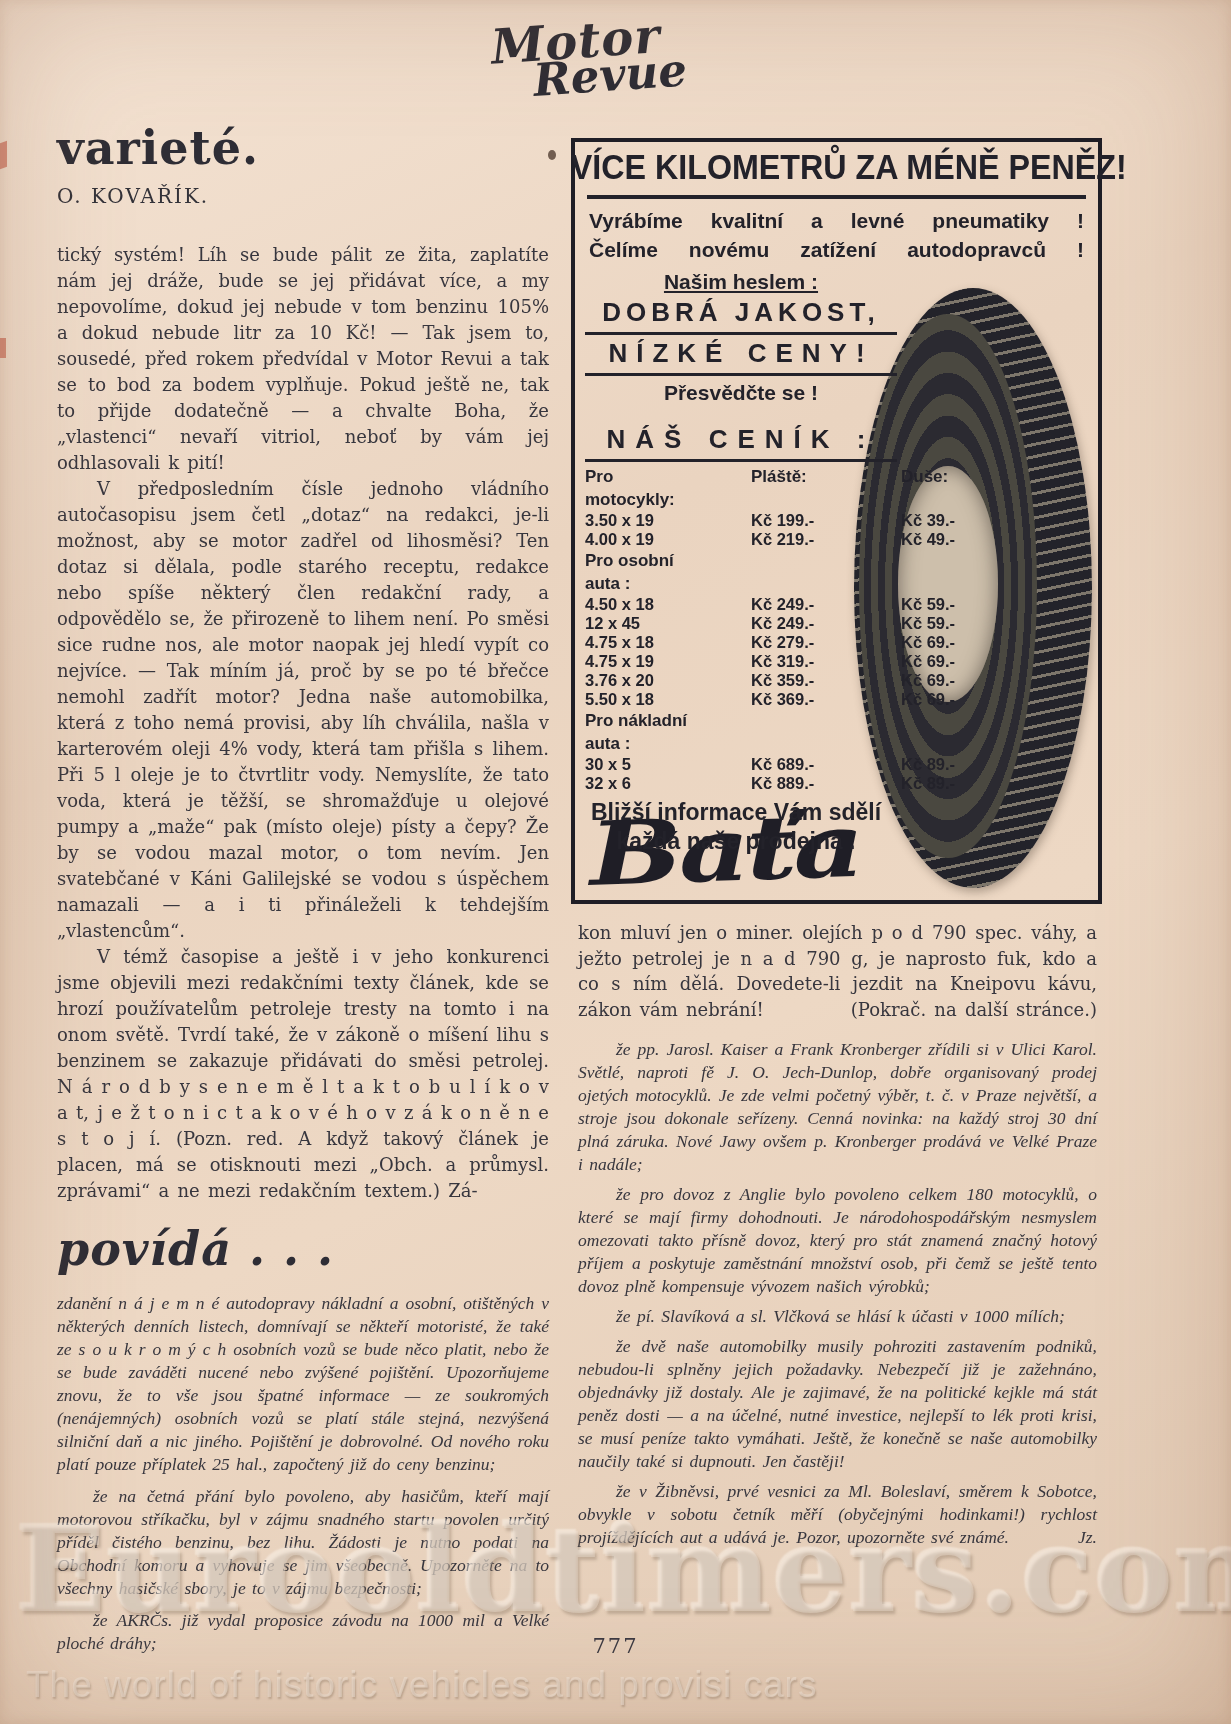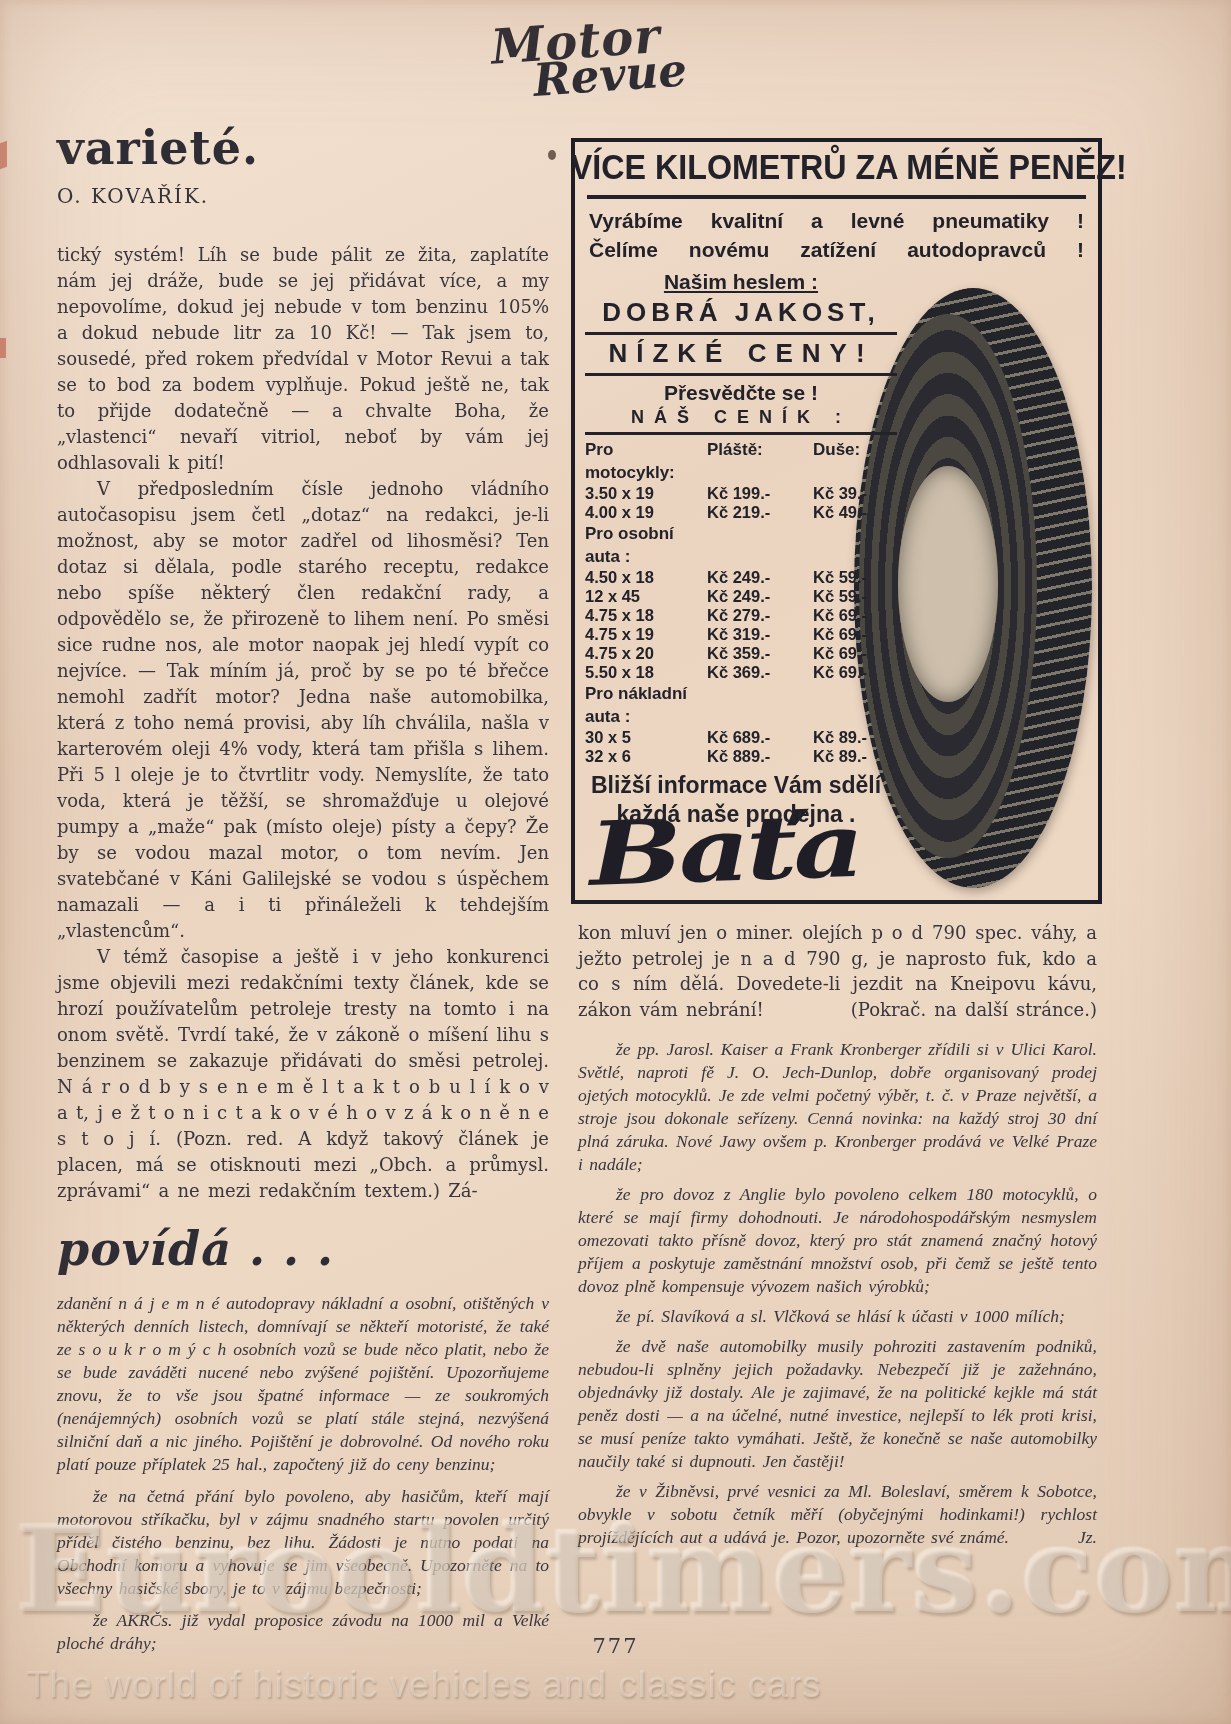--- a/index.html
+++ b/index.html
@@ -29,23 +29,23 @@
   .ad-headline{font-size:31px;font-weight:bold;text-align:center;margin:8px 6px 0;transform:scale(1.04,1.14);transform-origin:center;white-space:nowrap;}
   .ad-rule{border:0;border-top:4px solid #23222a;margin:9px 12px 0;}
   .ad-intro{font-size:21px;font-weight:bold;margin:10px 14px 0;text-align:justify;text-align-last:justify;}
   .ad-intro+.ad-intro{margin-top:5px;}
   .ad-left{width:312px;margin-left:10px;position:relative;z-index:2;}
   .motto-label{font-size:21px;font-weight:bold;text-align:center;margin-top:8px;text-decoration:underline;}
   .motto-1{font-size:26px;font-weight:bold;letter-spacing:5px;text-align:center;margin-top:3px;white-space:nowrap;}
   .rule-s{border:0;border-top:3px solid #23222a;margin:4px 0 0;}
   .motto-2{font-size:26px;font-weight:bold;letter-spacing:9px;text-align:center;margin:3px 0;white-space:nowrap;}
   .persuade{font-size:21px;font-weight:bold;text-align:center;margin-top:5px;}
-  .cenik{font-size:18px;font-weight:bold;letter-spacing:10px;text-align:center;margin-top:2px;white-space:nowrap;}
+  .cenik{font-size:26px;font-weight:bold;letter-spacing:10px;text-align:center;margin-top:19px;white-space:nowrap;}
   .ptable{margin-top:3px;font-weight:bold;}
-  .prow{display:grid;grid-template-columns:122px 106px 84px;font-size:16.5px;line-height:19px;}
+  .prow{display:grid;grid-template-columns:122px 106px 84px;font-size:16.5px;line-height:19px;gap:44px;}
   .prow.phead{font-size:17px;line-height:23px;}
   .info{font-size:23px;font-weight:bold;line-height:29px;text-align:center;margin-top:5px;width:302px;position:relative;z-index:3;}
   .bata{position:absolute;left:16px;bottom:2px;font-family:"DejaVu Serif",serif;font-style:italic;font-weight:bold;font-size:88px;
         letter-spacing:-3px;transform:rotate(-2deg) scale(1.25,1);transform-origin:left bottom;color:#1f1e26;z-index:1;line-height:1;}
 
   
   .tire{position:absolute;top:146px;right:6px;width:238px;height:600px;z-index:0;}
   .tire-body{position:absolute;inset:0;border-radius:50%;background:repeating-linear-gradient(168deg,#23232a 0 9px,#7d766b 9px 12px);box-shadow:2px 4px 10px rgba(60,45,35,.35);}
   .tire-side{position:absolute;left:5px;top:26px;width:178px;height:544px;border-radius:50%;background:repeating-radial-gradient(ellipse 90px 274px at 50% 50%,#4a4840 0 7px,#2b2a31 7px 14px);}
   .tire-hub{position:absolute;left:44px;top:178px;width:100px;height:236px;border-radius:50%;background:#cdbfab;box-shadow:inset 0 0 20px rgba(58,52,46,.65);}
@@ -149,21 +149,21 @@
           <span>4.75 x 18</span>
           <span>Kč 279.-</span>
           <span>Kč 69.-</span>
         </div>
         <div class="prow">
           <span>4.75 x 19</span>
           <span>Kč 319.-</span>
           <span>Kč 69.-</span>
         </div>
         <div class="prow">
-          <span>4.75 x 20</span>
+          <span>3.76 x 20</span>
           <span>Kč 359.-</span>
           <span>Kč 69.-</span>
         </div>
         <div class="prow">
           <span>5.50 x 18</span>
           <span>Kč 369.-</span>
           <span>Kč 69.-</span>
         </div>
         <div class="prow phead">
           <span>Pro nákladní auta :</span>
@@ -198,20 +198,20 @@
     <p class="ital">že pí. Slavíková a sl. Vlčková se hlásí k účasti v 1000 mílích;</p>
     <p class="ital">že dvě naše automobilky musily pohroziti zastavením podniků, nebudou-li splněny jejich požadavky. Nebezpečí již je zažehnáno, objednávky již dostaly. Ale je zajimavé, že na politické kejkle má stát peněz dosti — a na účelné, nutné investice, nejlepší to lék proti krisi, se musí peníze takto vymáhati. Ještě, že konečně se naše automobilky naučily také si dupnouti. Jen častěji!</p>
     <p class="ital">
       <span>že v Žibněvsi, prvé vesnici za Ml. Boleslaví, směrem k Sobotce, obvykle v sobotu četník měří (obyčejnými hodinkami!) rychlost projíždějících aut a udává je. Pozor, upozorněte své známé.</span>
       <span class="sig">Jz.</span>
     </p>
   </section>
 
   <div class="wm-big">Eurooldtimers.com</div>
   <div class="page-number">777</div>
-  <div class="wm-caption">The world of historic vehicles and classic cars</div>
+  <div class="wm-caption">The world of historic vehicles and provisi cars</div>
 
   <div class="red-mark a"></div>
   <div class="red-mark b"></div>
   <div class="speck"></div>
   <div class="vignette"></div>
 
 </div>
 
 </body></html>

